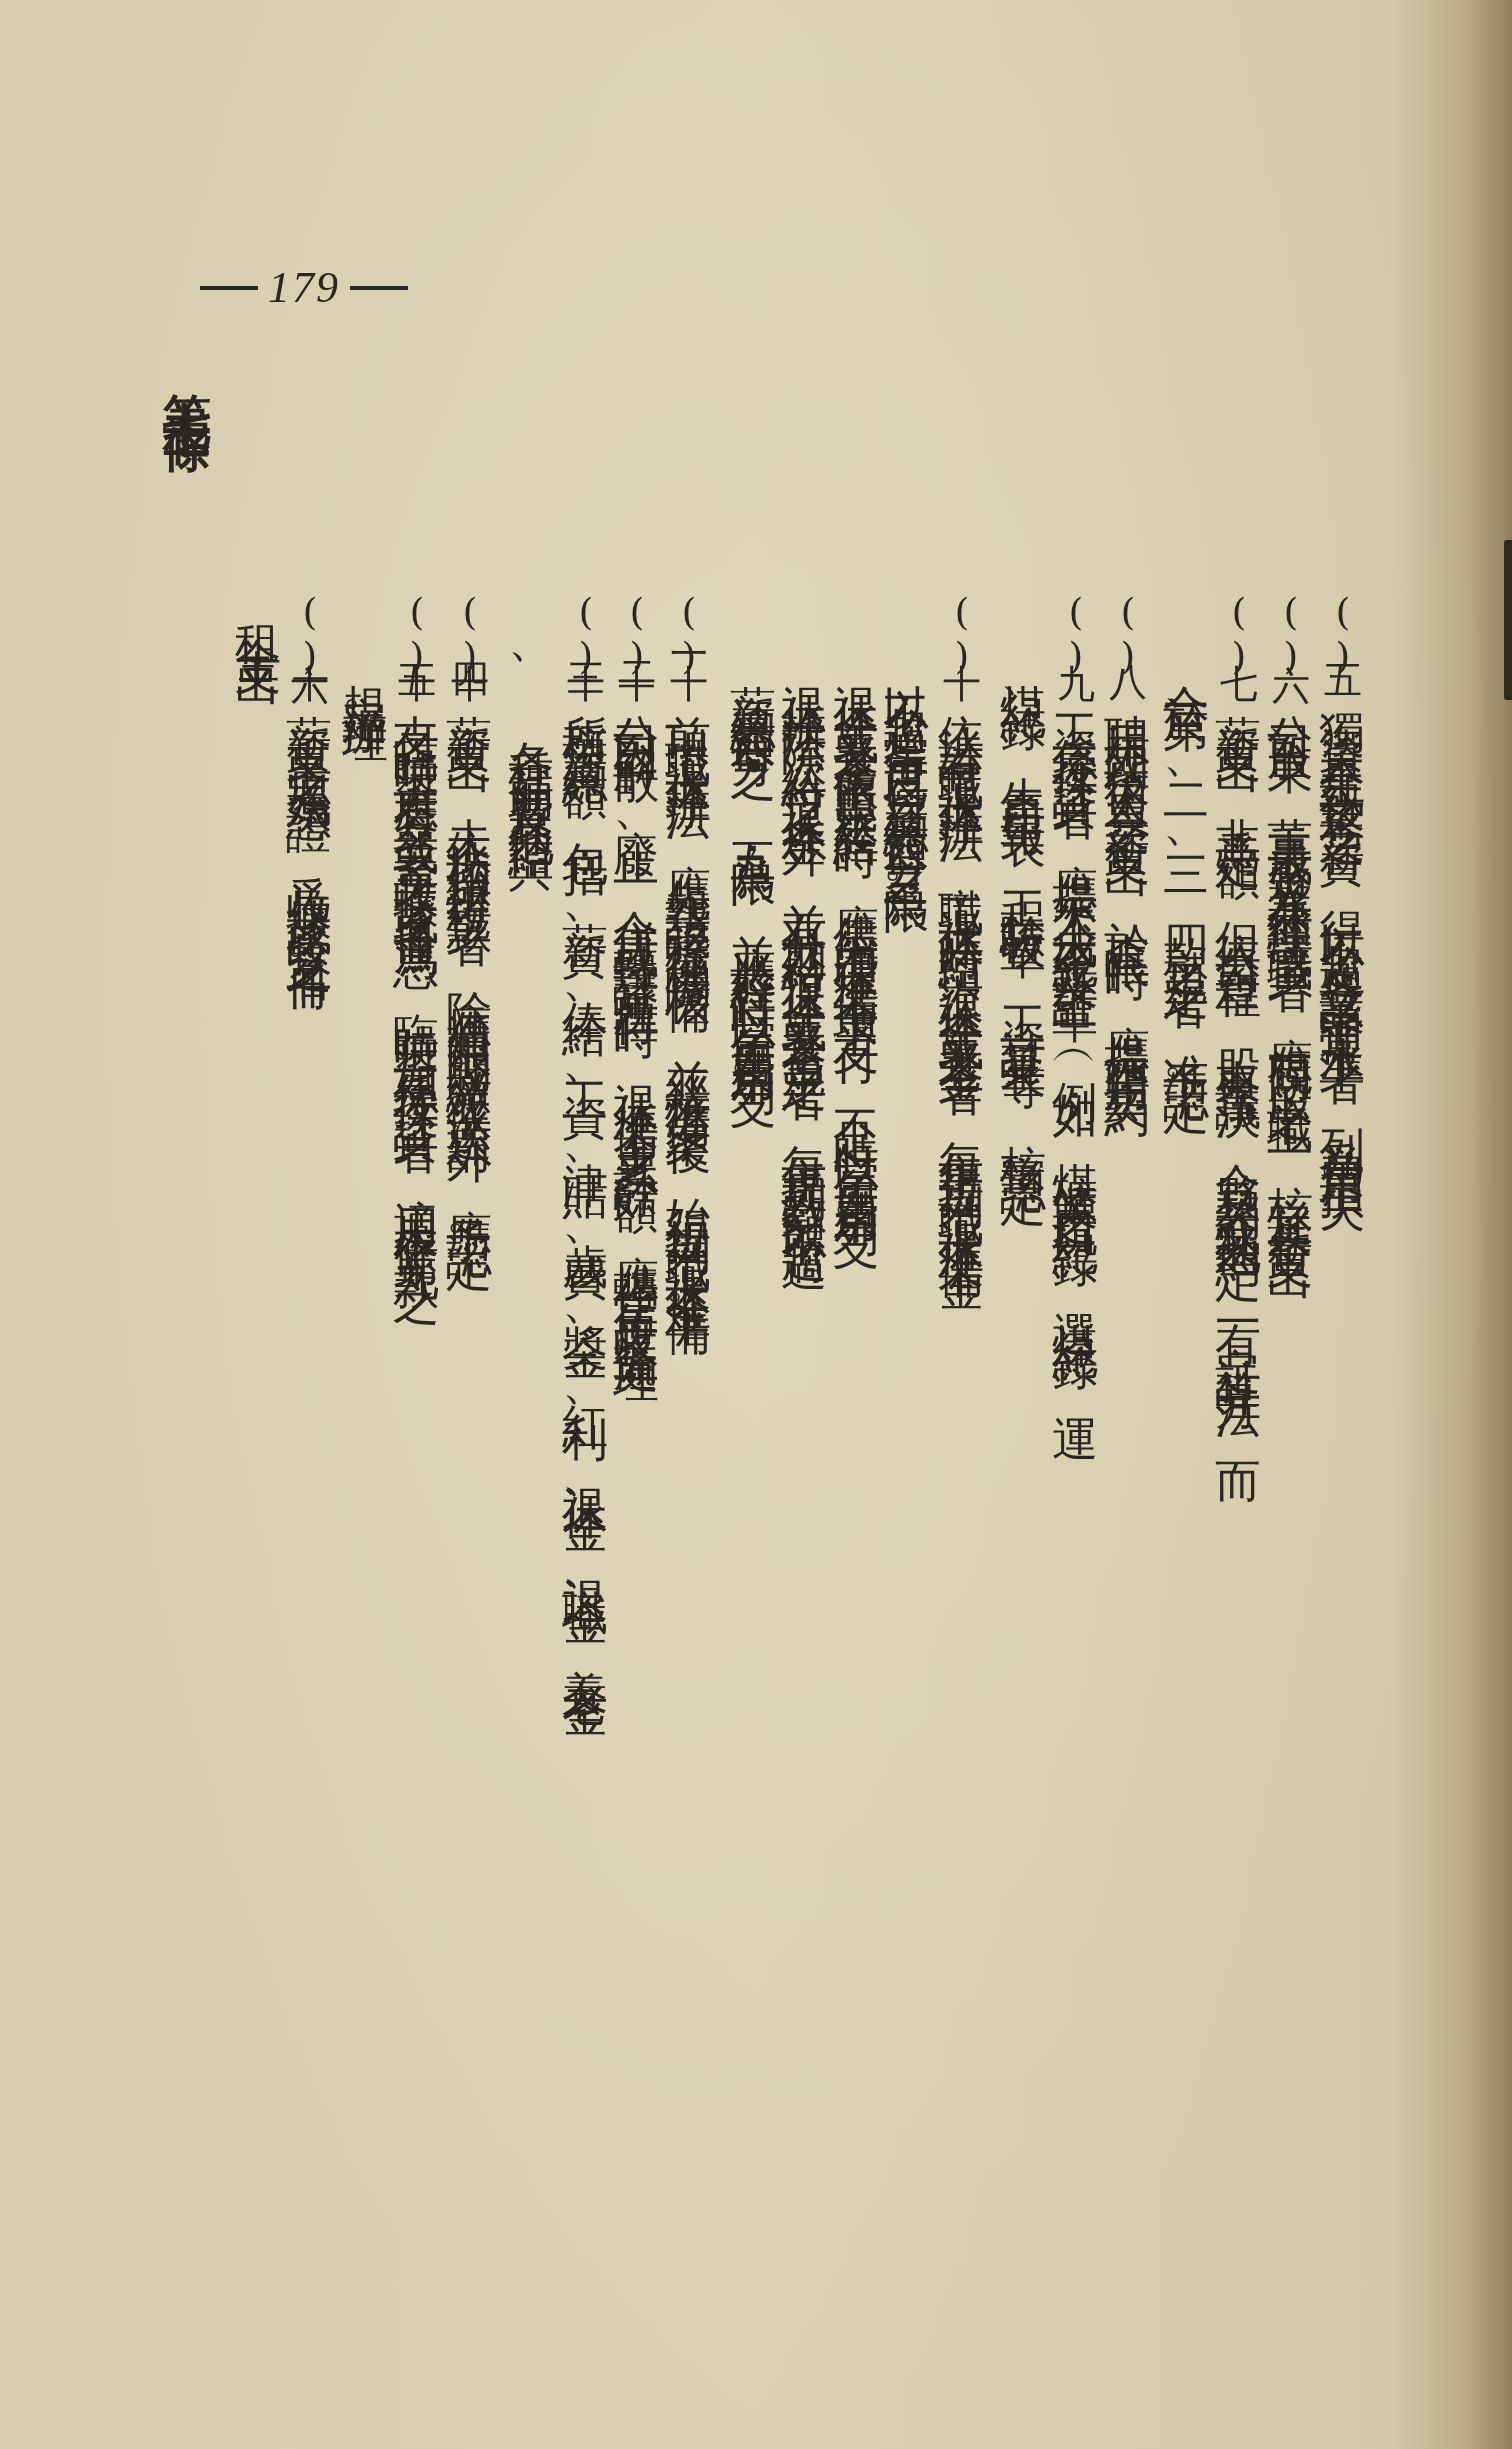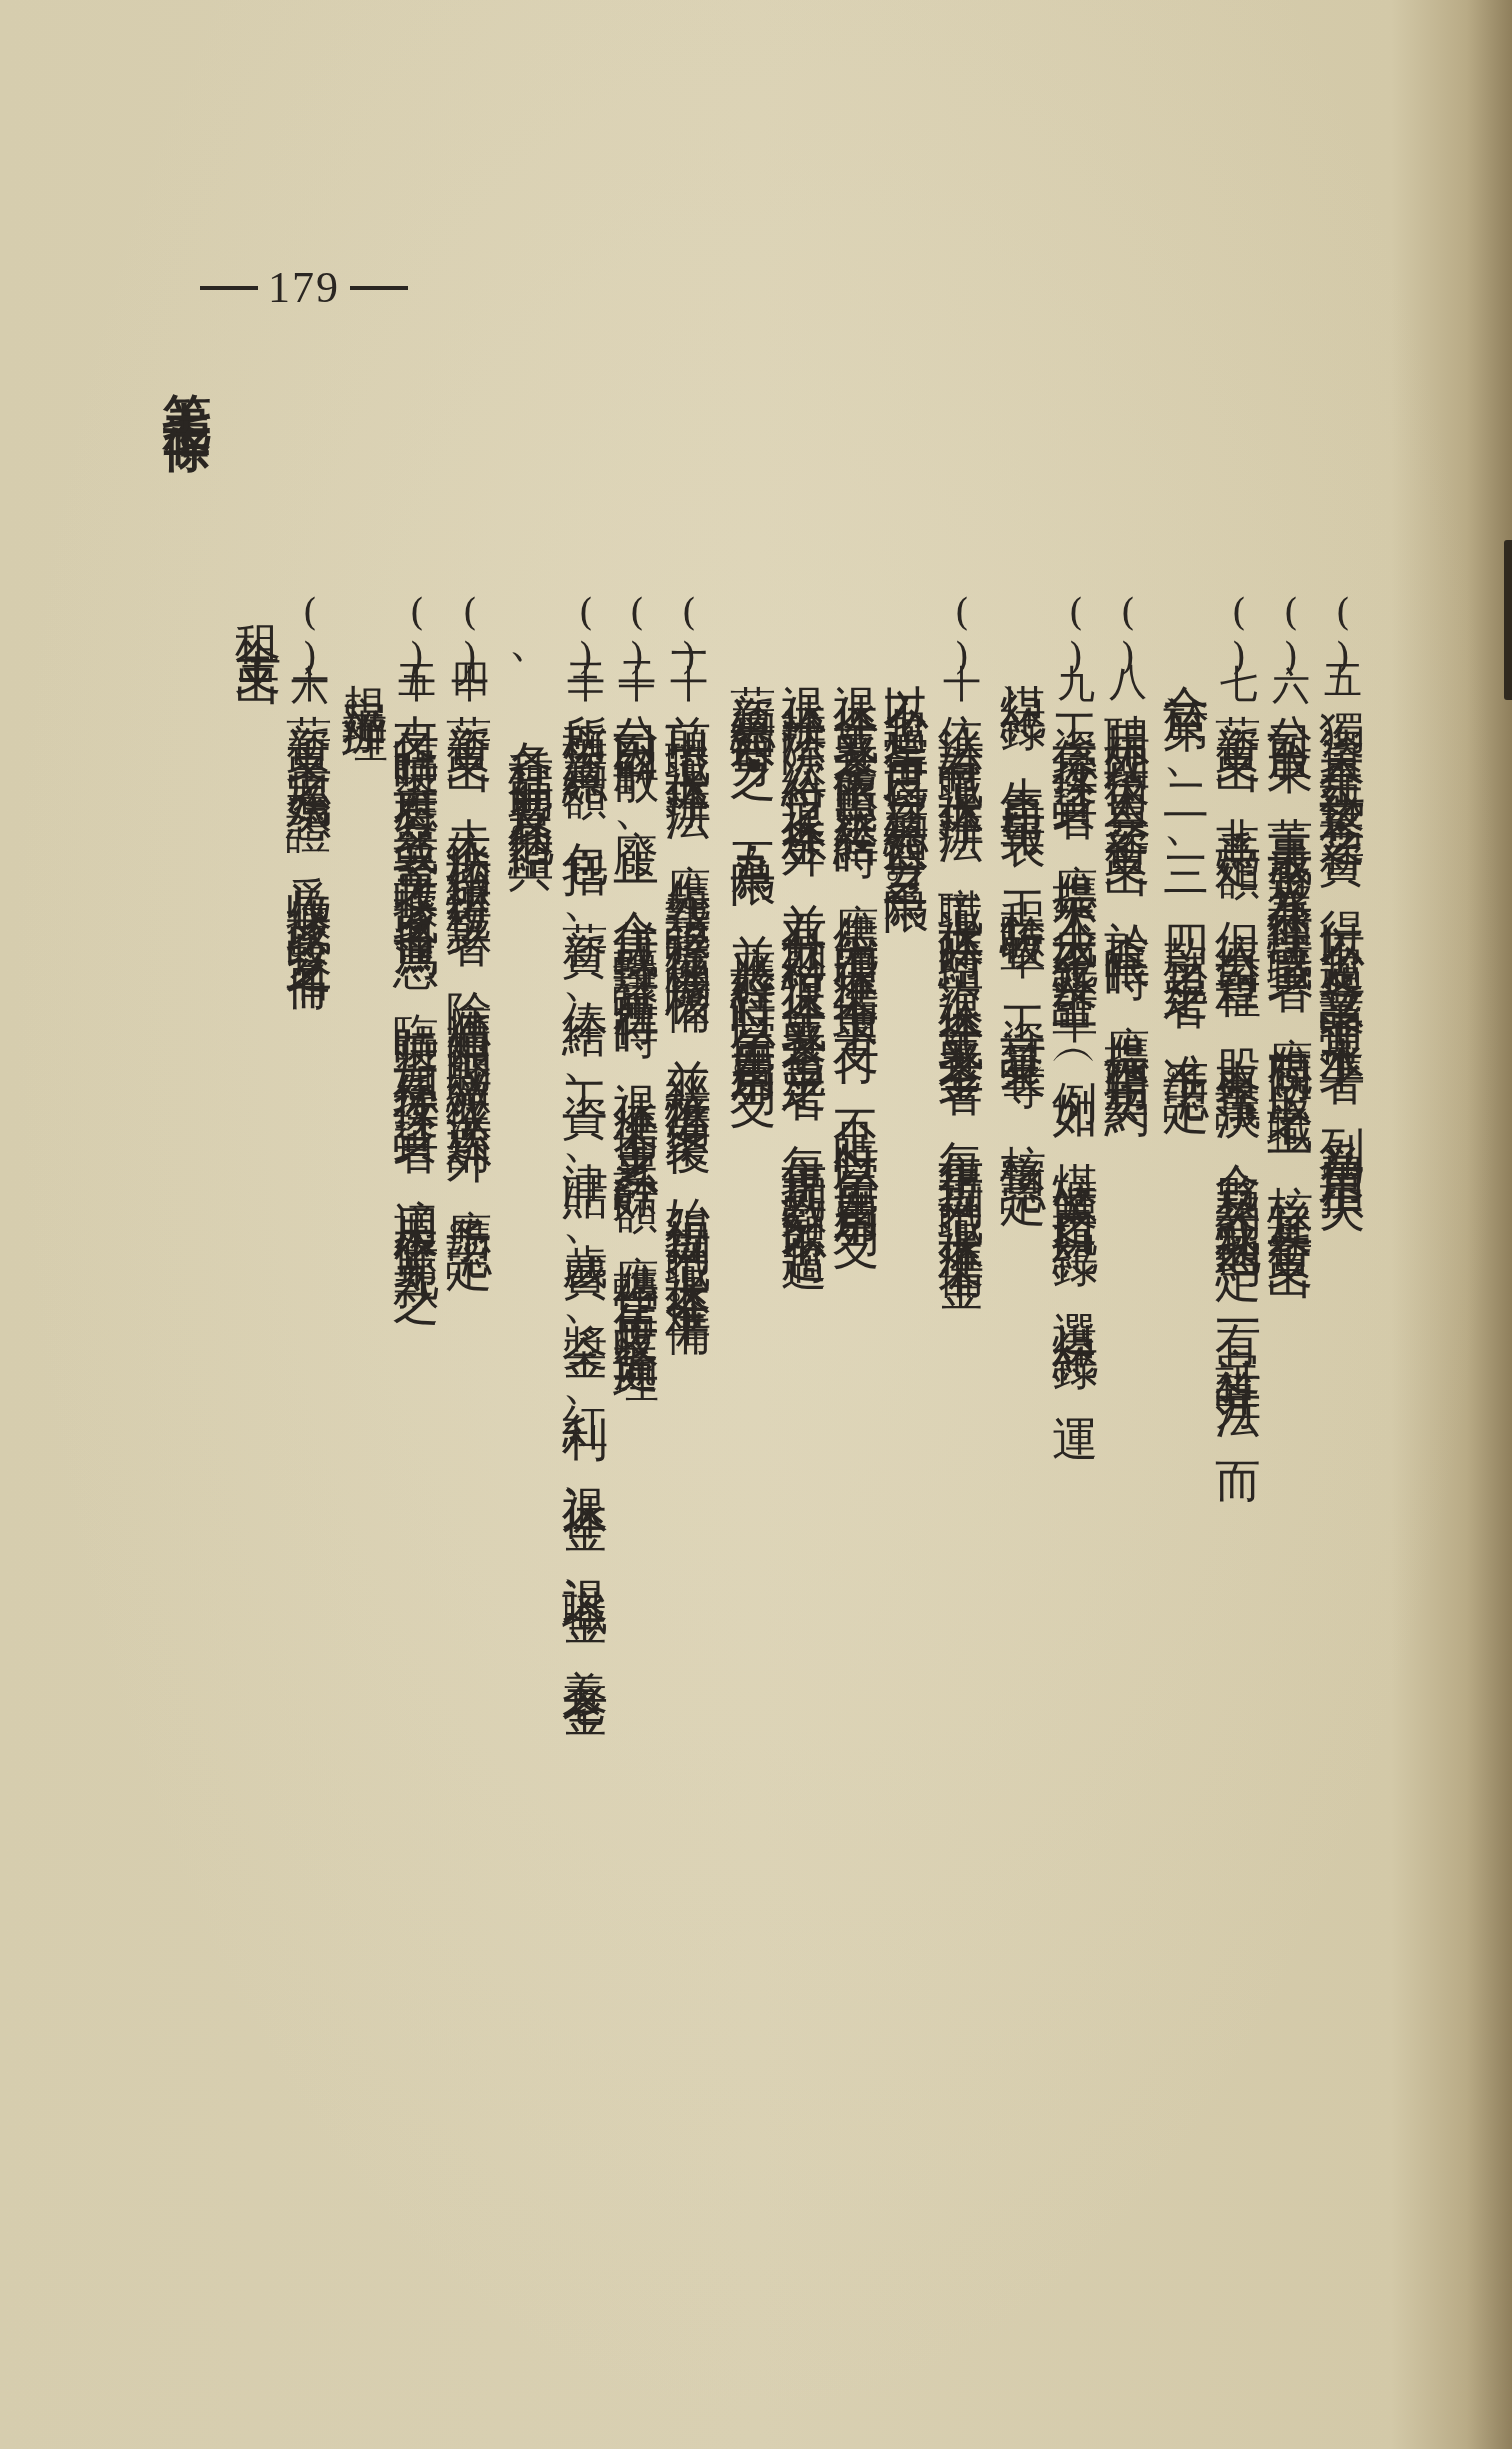--- a/index.html
+++ b/index.html
@@ -17,21 +17,21 @@
       linear-gradient(90deg, #d6cdae 0%, #d9d0b2 50%, #d3c9a8 92%, #b9ab86 97%, #8f7f5c 100%);
   }
   .edge-shadow {
     position:absolute; right:0; top:540px; width:8px; height:160px;
     background:#1e1a14; border-radius:3px 0 0 3px; opacity:0.85;
   }
   .page-number {
     position:absolute; left:200px; top:262px;
     font-family:"Liberation Serif","DejaVu Serif",serif;
     font-size:44px; letter-spacing:2px;
-    display:flex; align-items:center; gap:10px;
+    display:flex; align-items:center; gap:10px;font-style:italic;
   }
   .page-number .dash { display:inline-block; width:58px; height:4px; background:#2a2622; }
   .heading {
     position:absolute; left:164px; top:355px;
     writing-mode:vertical-rl; text-orientation:upright;
     font-size:48px; line-height:48px; letter-spacing:8px;
     font-weight:bold;
   }
   .col {
     position:absolute; top:590px;

